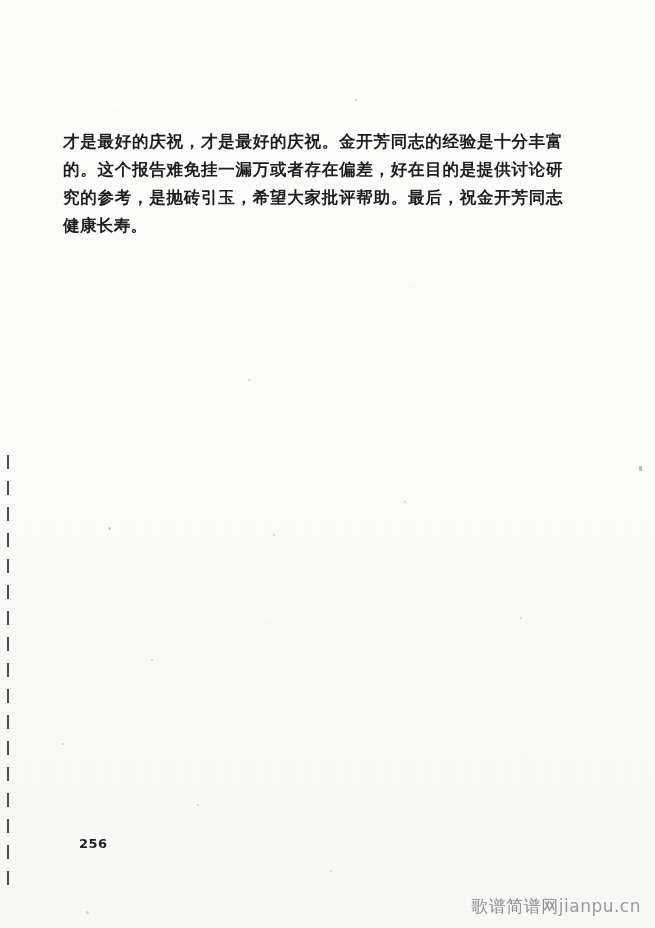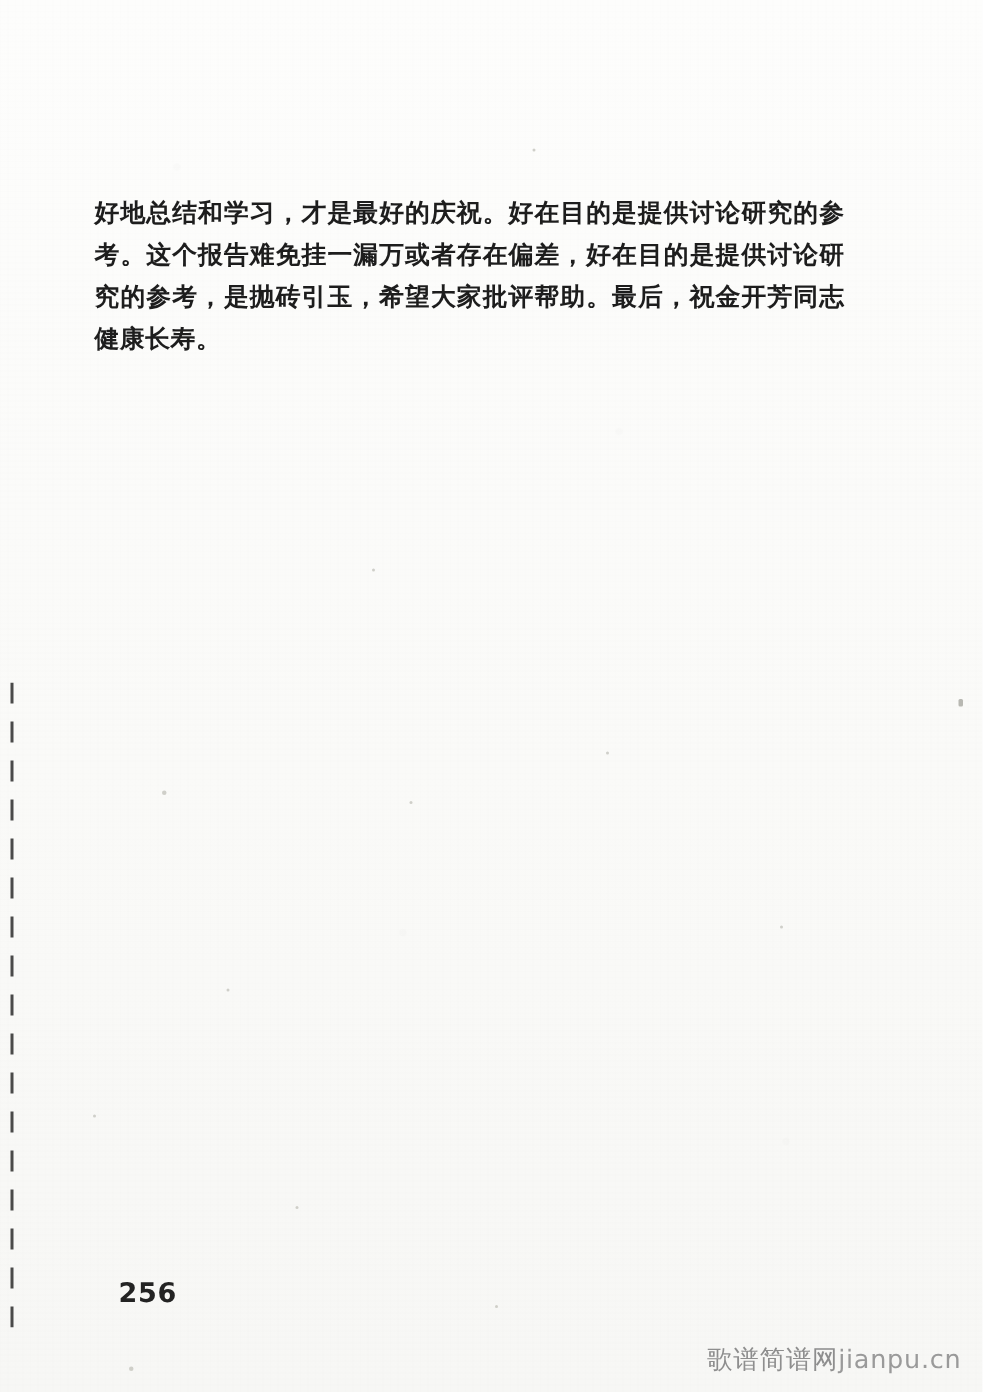--- a/index.html
+++ b/index.html
@@ -76,25 +76,24 @@
   #body-text p {
     margin: 0;
     text-indent: 0;
   }
 
   #page-number {
     position: absolute;
     left: 79px;
     top: 836px;
     font-family: "DejaVu Sans", "Liberation Sans", sans-serif;
-    font-size: 18px;
+    font-size: 13px;
     font-weight: 700;
     color: #232323;
     letter-spacing: 0.5px;
-    margin-top: 16px;
   }
 
   #watermark {
     position: absolute;
     right: 14px;
     bottom: 10px;
     font-family: "DejaVu Sans", "Liberation Sans", sans-serif;
     font-size: 17px;
     color: #8e8e8e;
     letter-spacing: 0.5px;
@@ -120,21 +119,21 @@
   <div class="speck" style="left:62px; top:743px; width:2px; height:2px;"></div>
   <div class="speck" style="left:197px; top:804px; width:2px; height:2px;"></div>
   <div class="speck" style="left:151px; top:659px; width:2px; height:2px;"></div>
   <div class="speck" style="left:355px; top:99px; width:2px; height:2px;"></div>
   <div class="speck" style="left:248px; top:379px; width:2px; height:2px;"></div>
   <div class="speck" style="left:520px; top:617px; width:2px; height:2px;"></div>
   <div class="speck" style="left:86px; top:911px; width:3px; height:3px;"></div>
   <div class="speck" style="left:330px; top:870px; width:2px; height:2px;"></div>
 
   <div id="body-text">
-    <p>好地总结和学习，才是最好的庆祝。好在目的是提供讨论研究的参考。这个报告难免挂一漏万或者存在偏差，好在目的是提供讨论研究的参考，是抛砖引玉，希望大家批评帮助。最后，祝金开芳同志健康长寿。</p>
+    <p>才是最好的庆祝，才是最好的庆祝。金开芳同志的经验是十分丰富的。这个报告难免挂一漏万或者存在偏差，好在目的是提供讨论研究的参考，是抛砖引玉，希望大家批评帮助。最后，祝金开芳同志健康长寿。</p>
   </div>
 
   <div id="page-number">256</div>
 
   <div id="watermark">
     <span>歌谱简谱网</span><span class="wm-site">jianpu.cn</span>
   </div>
 
 </div>
 

